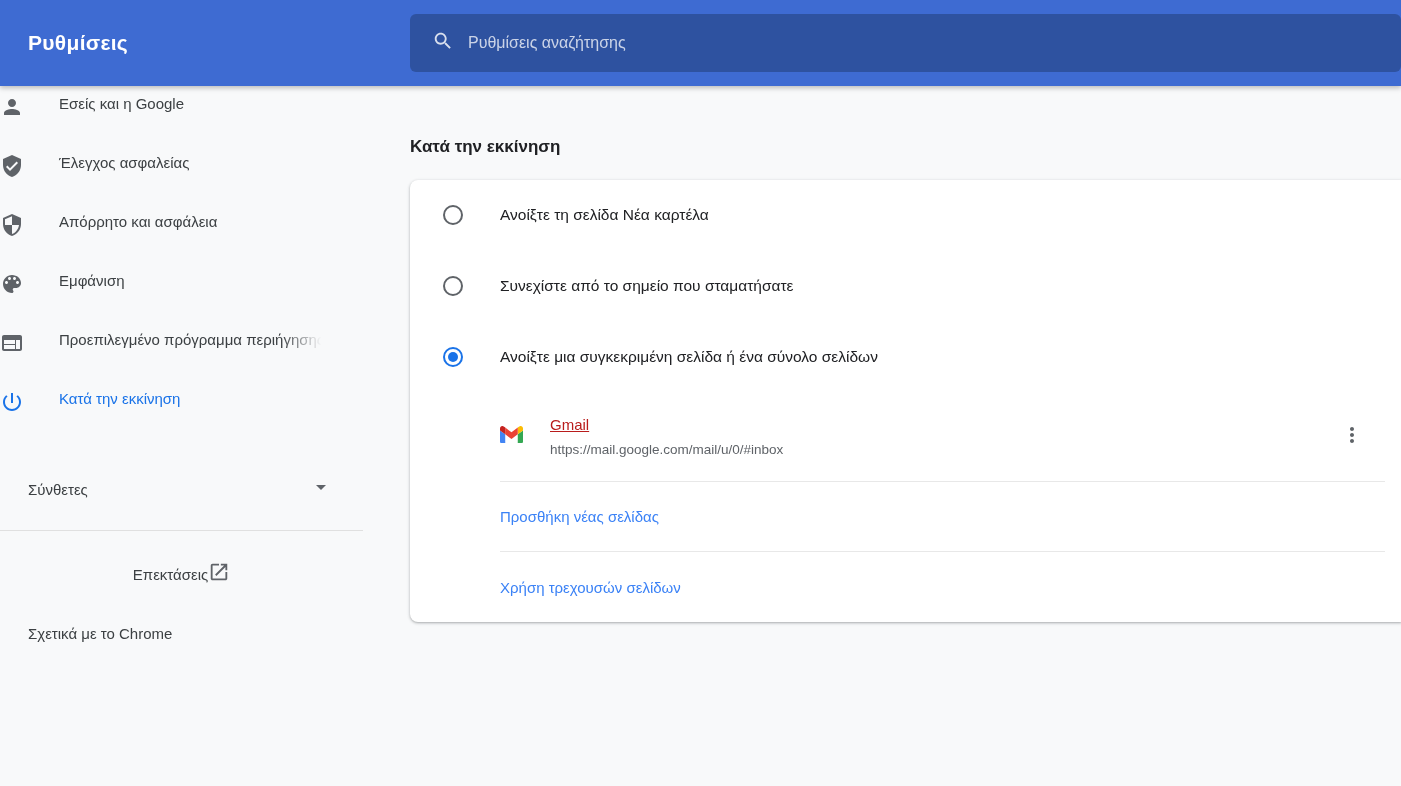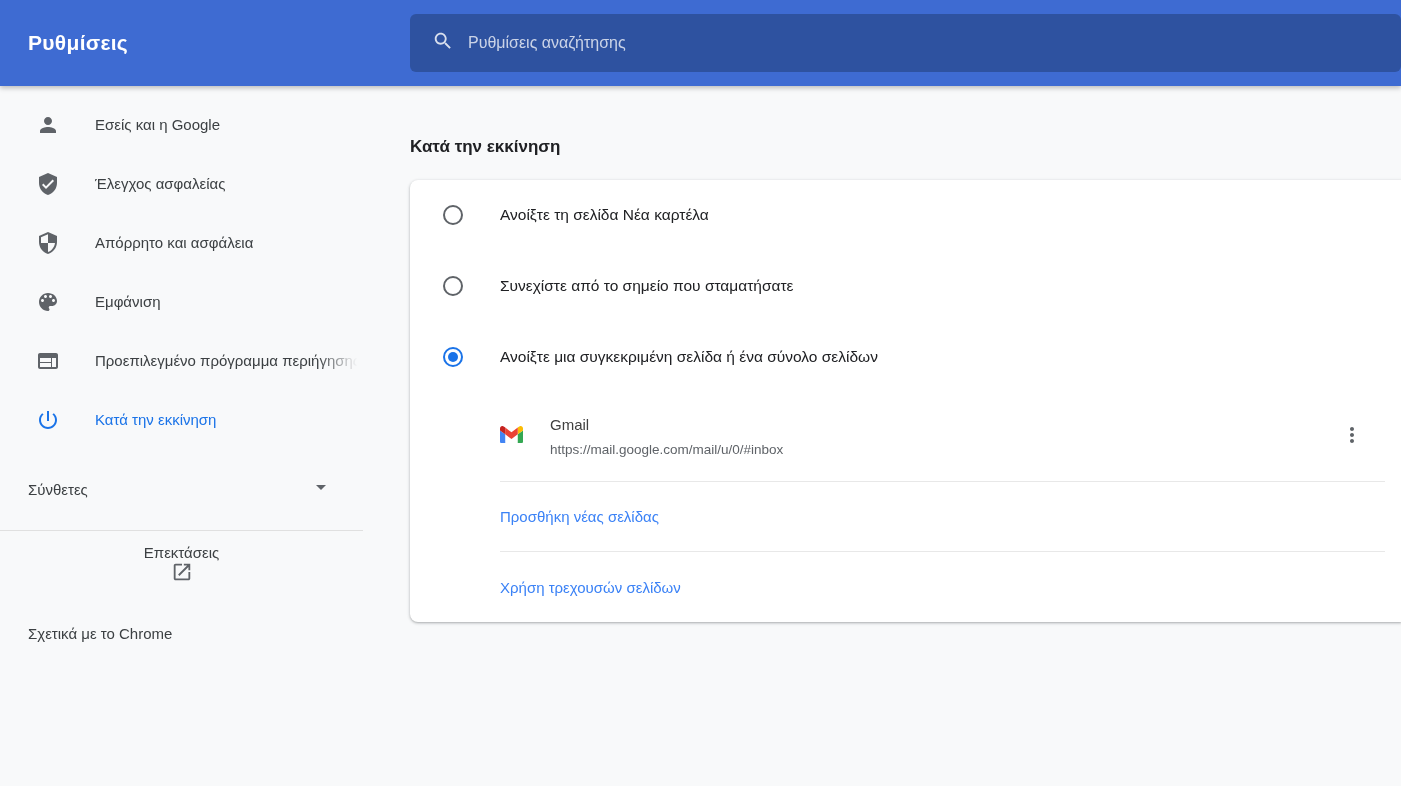--- a/index.html
+++ b/index.html
@@ -31,22 +31,22 @@
   .search-input {
     flex: 1; margin-left: 14px; border: none; outline: none; background: transparent;
     color: #fff; font-size: 16px; font-family: inherit;
   }
   .search-input::placeholder { color: rgba(255,255,255,0.75); opacity: 1; }
 
   
   .sidebar { position: absolute; left: 0; top: 86px; bottom: 0; width: 363px; }
   .nav { padding-top: 9px; }
   .nav-item {
-    height: 59px; display: flex; align-items: center;
-    padding-left: 36px; cursor: pointer;
+    height: 59px; display: flex; align-items: flex-start;
+    cursor: pointer;
   }
   .nav-item .nav-icon { width: 24px; height: 24px; margin-right: 35px; flex: 0 0 auto; }
   .nav-item .nav-icon svg { display: block; fill: #5f6368; }
   .nav-label {
     font-size: 15px; font-weight: 500; color: #3c4043; white-space: nowrap;
   }
   .nav-item.selected .nav-label { color: #1a73e8; }
   .nav-item.selected .nav-icon svg { fill: #1a73e8; }
   .truncate-fade {
     max-width: 268px; overflow: hidden;
@@ -55,22 +55,22 @@
   }
   .advanced-row {
     margin-top: 10px; height: 60px;
     display: flex; align-items: center; justify-content: space-between;
     padding-left: 28px; padding-right: 30px; cursor: pointer;
   }
   .advanced-row svg { fill: #5f6368; }
   .sidebar-divider { height: 1px; background: #e0e0e0; margin-top: 11px; }
   .extensions-row {
     margin-top: 13px; height: 60px;
-    display: flex; align-items: center; justify-content: flex-start;
-    padding-left: 28px; padding-right: 28px; cursor: pointer; flex-direction: column;
+    display: flex; align-items: center; justify-content: center;
+    padding-left: 28px; padding-right: 28px; cursor: pointer;
   }
   .extensions-row svg { fill: #5f6368; }
   .about-row {
     height: 59px; display: flex; align-items: center; padding-left: 28px; cursor: pointer;
   }
 
   
   .section-title {
     position: absolute; left: 410px; top: 137px;
     font-size: 17px; font-weight: 600; color: #202124;
@@ -94,21 +94,21 @@
     width: 10px; height: 10px; background: #1a73e8; border-radius: 50%;
   }
   .radio-label { margin-left: 37px; font-size: 15.5px; color: #202124; }
 
   .site-row {
     height: 89px; display: flex; align-items: center;
     padding-left: 90px; padding-right: 31px;
   }
   .site-favicon { flex: 0 0 auto; }
   .site-text { margin-left: 27px; display: flex; flex-direction: column; }
-  .site-title { font-size: 15px; color: #404040; margin-bottom: 9px; }
+  .site-title { font-size: 15px; color: #b91c1c; margin-bottom: 9px; text-decoration: underline; }
   .site-url { font-size: 13.5px; color: #5f6368; }
   .more-btn {
     margin-left: auto; width: 36px; height: 36px; border: none; background: transparent;
     display: flex; align-items: center; justify-content: center; cursor: pointer;
   }
   .more-btn svg { fill: #5f6368; }
 
   .card-divider { height: 1px; background: #e8e8e8; margin: 0 16px 0 90px; }
   .link-row { height: 70px; display: flex; align-items: center; padding-left: 90px; }
   .text-link {

